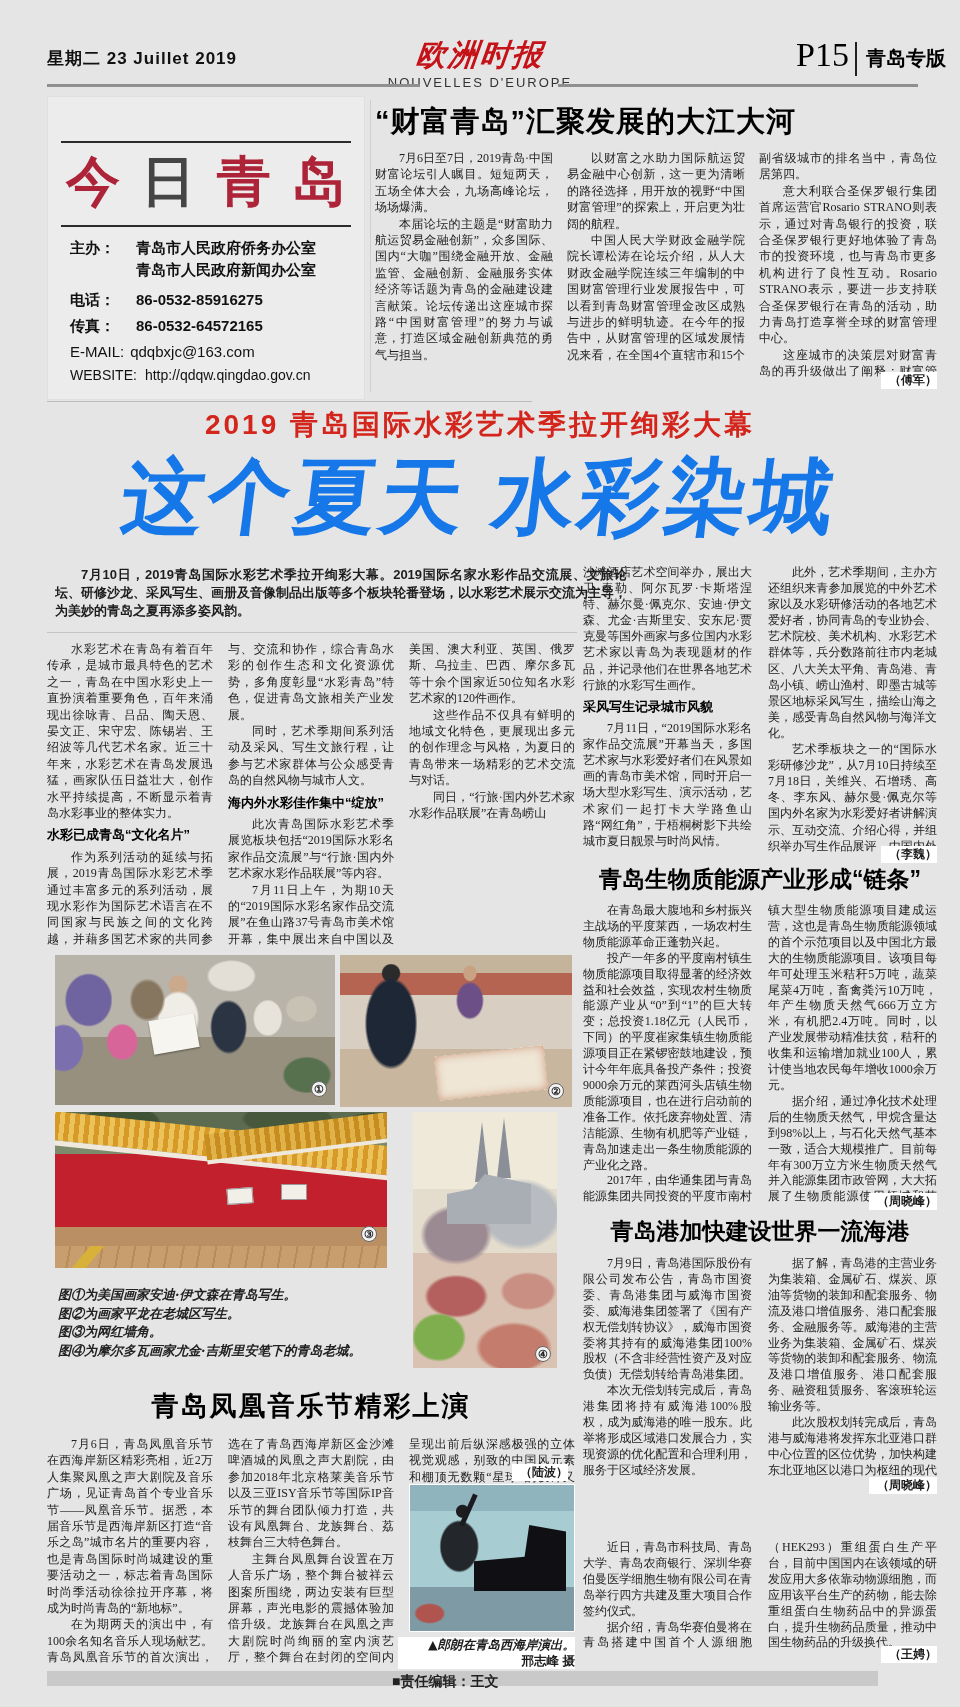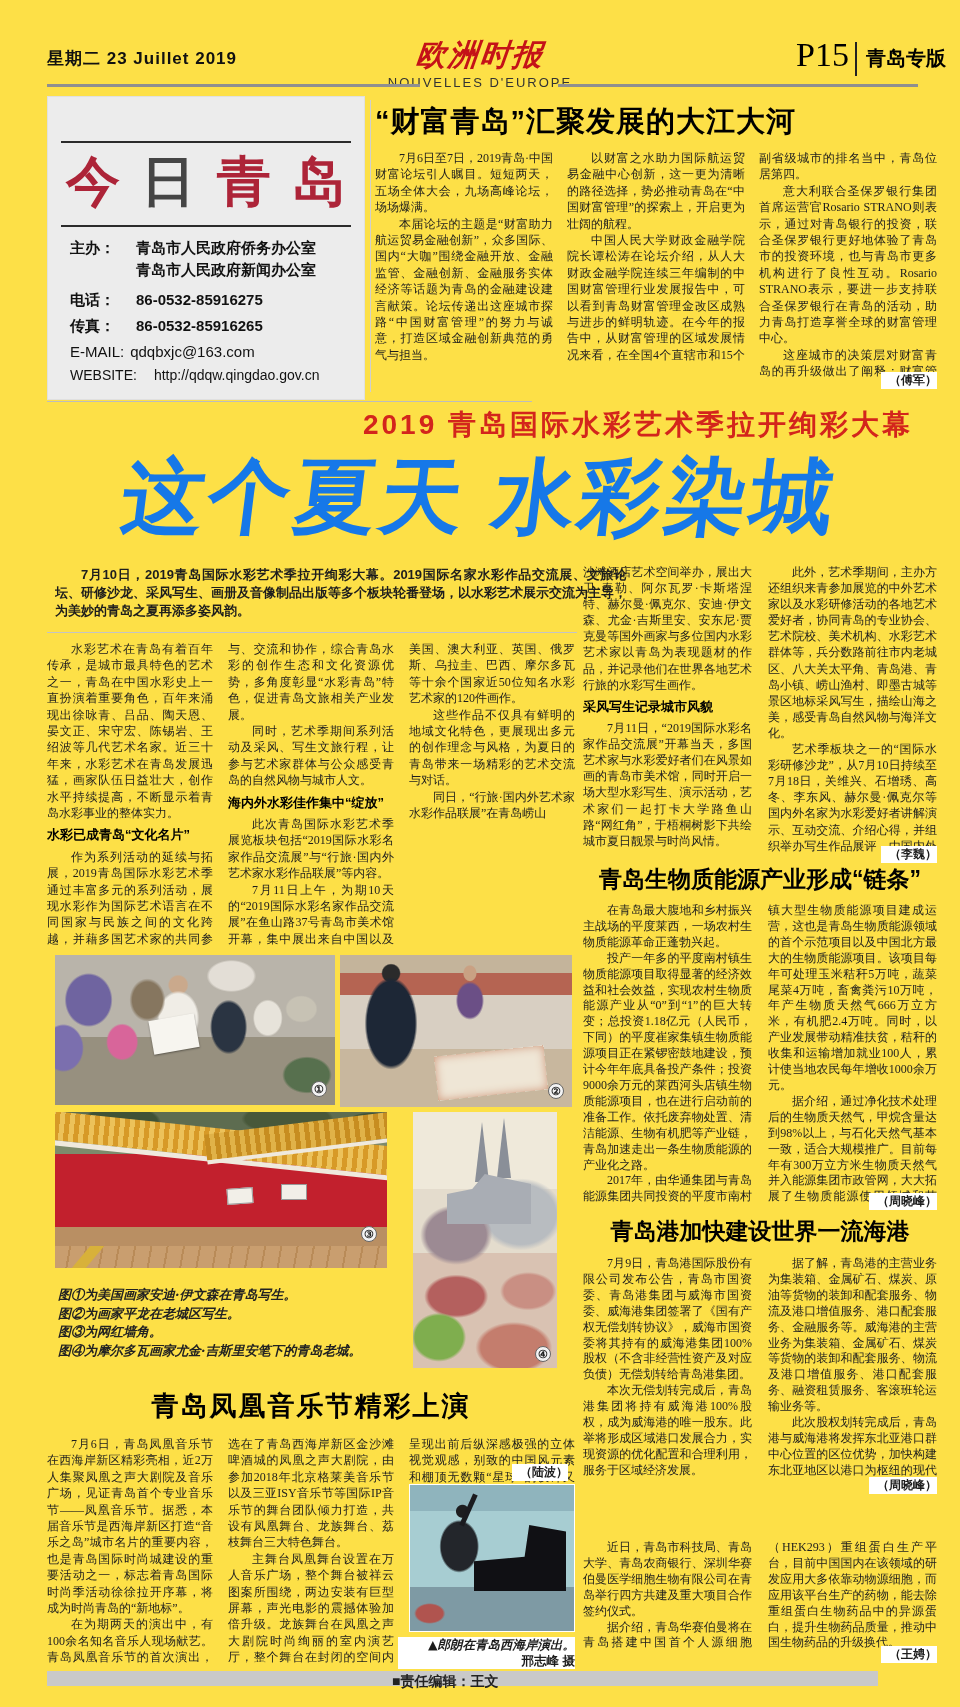--- a/index.html
+++ b/index.html
@@ -1,17 +1,17 @@
 <!DOCTYPE html>
 <html><head>
 <meta charset="utf-8">
 <style>
   *{box-sizing:border-box;margin:0;padding:0}
   html,body{background:#fff}
-  #page{position:relative;width:960px;height:1707px;background:#fde047;margin:0 auto;
+  #page{position:relative;width:960px;height:1707px;background:#e5e5e5;margin:0 auto;
     font-family:"Liberation Serif","DejaVu Serif",serif;color:#1d1d1d;overflow:hidden}
 
   
   #hdr-date{position:absolute;left:47px;top:50px;font:700 17px/1 "Liberation Sans",sans-serif;color:#111;letter-spacing:1px}
   #masthead{position:absolute;left:0;right:0;top:40px;text-align:center;
     font:700 italic 30px/1 "DejaVu Serif",serif;color:#c41218;letter-spacing:2px;transform:skewX(-6deg)}
   #masthead-sub{position:absolute;left:0;right:0;top:76px;text-align:center;
     font:400 13px/1 "Liberation Sans",sans-serif;color:#333;letter-spacing:2px}
   #pageno{position:absolute;left:796px;top:38px;font:400 34px/1 "Liberation Serif",serif;color:#000}
   #hdr-vline{position:absolute;left:855px;top:42px;width:2px;height:34px;background:#222}
@@ -47,21 +47,21 @@
   
   #fortune-hl{position:absolute;left:375px;top:104px;width:562px;text-align:left;
     font:900 29px/1.2 "Liberation Sans",sans-serif;color:#000;letter-spacing:1px}
   #fortune-body{position:absolute;left:375px;top:150px;width:562px;height:240px;
     column-count:3;font-size:12px;line-height:16.4px}
   #fortune-by{right:23px;top:372px;font-size:12px}
   #vline-left{position:absolute;left:370px;top:100px;width:1px;height:292px;background:#cfcfcf}
   #rule-under{position:absolute;left:47px;top:401px;width:485px;height:1px;background:#bdbdbd}
 
   
-  #kicker{position:absolute;left:47px;top:408px;width:866px;text-align:right;
+  #kicker{position:absolute;left:47px;top:408px;width:866px;text-align:center;
     font:900 28px/1.2 "Liberation Sans",sans-serif;color:#d3251c;letter-spacing:3px}
   #big-title{position:absolute;left:0;top:446px;width:960px;text-align:center;
     font:900 82px/1.25 "Liberation Sans",sans-serif;color:#1678e8;letter-spacing:4px;
     transform:skewX(-7deg);white-space:nowrap}
 
   
   #wc-intro{position:absolute;left:55px;top:566px;width:572px;height:56px;
     font:700 13px/18px "Liberation Sans",sans-serif;text-align:justify;overflow:hidden}
   #wc-intro .p{text-indent:2em}
   #rule-intro{position:absolute;left:47px;top:632px;width:530px;height:1px;background:#c4c4c4}
@@ -213,38 +213,38 @@
         <span>青岛市人民政府侨务办公室</span><br>
         <span>青岛市人民政府新闻办公室</span>
       </span>
     </div>
     <div id="ib-tel" class="ib-row">
       <span class="lbl">电话：</span>
       <span class="ib-val">86-0532-85916275</span>
     </div>
     <div id="ib-fax" class="ib-row">
       <span class="lbl">传真：</span>
-      <span class="ib-val">86-0532-85916265</span>
+      <span class="ib-val">86-0532-64572165</span>
     </div>
     <div id="ib-mail" class="ib-row">
       <span style="margin-right:6px">E-MAIL:</span>
       <span class="ib-val">qdqbxjc@163.com</span>
     </div>
     <div id="ib-web" class="ib-row">
-      <span style="margin-right:17px">WEBSITE:</span>
+      <span style="margin-right:8px">WEBSITE:</span>
       <span class="ib-val">http://qdqw.qingdao.gov.cn</span>
     </div>
   </div>
   <div id="vline-left"></div>
 
   <div id="fortune-hl">“财富青岛”汇聚发展的大江大河</div>
   <div id="fortune-body" class="cols">
     <p class="p">7月6日至7日，2019青岛·中国财富论坛引人瞩目。短短两天，五场全体大会，九场高峰论坛，场场爆满。</p>
     <p class="p">本届论坛的主题是“财富助力航运贸易金融创新”，众多国际、国内“大咖”围绕金融开放、金融监管、金融创新、金融服务实体经济等话题为青岛的金融建设建言献策。论坛传递出这座城市探路“中国财富管理”的努力与诚意，打造区域金融创新典范的勇气与担当。</p>
-    <p class="p">以财富之水助力国际航运贸易金融中心创新，这一更为清晰的路径选择，势必推动青岛在“中国财富管理”的探索上，开启更为壮阔的航程。</p>
+    <p class="p">以财富之水助力国际航运贸易金融中心创新，这一更为清晰的路径选择，用开放的视野“中国财富管理”的探索上，开启更为壮阔的航程。</p>
     <p class="p">中国人民大学财政金融学院院长谭松涛在论坛介绍，从人大财政金融学院连续三年编制的中国财富管理行业发展报告中，可以看到青岛财富管理金改区成熟与进步的鲜明轨迹。在今年的报告中，从财富管理的区域发展情况来看，在全国4个直辖市和15个副省级城市的排名当中，青岛位居第四。</p>
     <p class="p">意大利联合圣保罗银行集团首席运营官Rosario STRANO则表示，通过对青岛银行的投资，联合圣保罗银行更好地体验了青岛市的投资环境，也与青岛市更多机构进行了良性互动。Rosario STRANO表示，要进一步支持联合圣保罗银行在青岛的活动，助力青岛打造享誉全球的财富管理中心。</p>
     <p class="p">这座城市的决策层对财富青岛的再升级做出了阐释：财富管理是金融的重要内容。作为国内唯一以财富管理为主题的金融综合改革试验区，青岛将继续加强探索、先行先试，用平台思维做发展乘法，用开放的视野、在更大的空间整合资源，推动财富与产业、技术、人才等要素在青岛互动耦合，以财富之水，助力国际航运贸易金融创新，为国家战略担当、为山东乃至中国北方发展赋能。</p>
   </div>
   <span id="fortune-by" class="byline">（傅军）</span>
   <div id="rule-under"></div>
 
   <div id="kicker">2019 青岛国际水彩艺术季拉开绚彩大幕</div>
   <div id="big-title">这个夏天 水彩染城</div>
 

